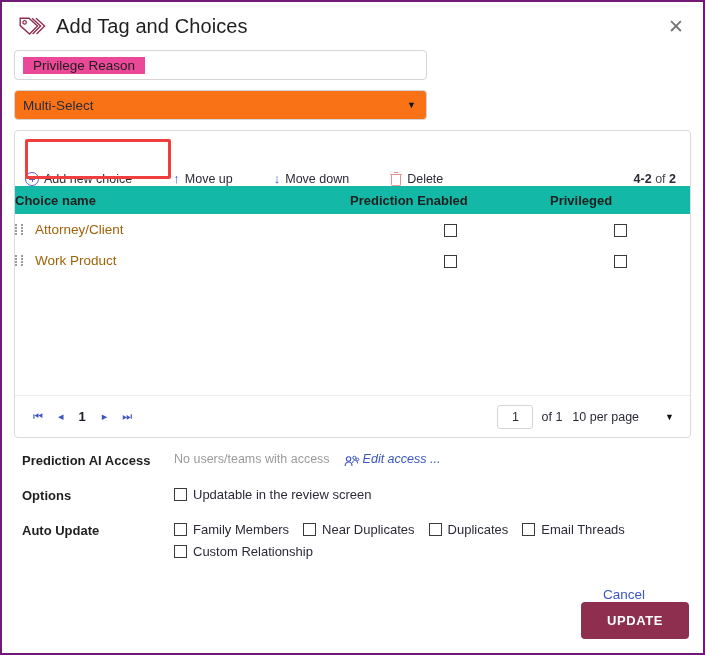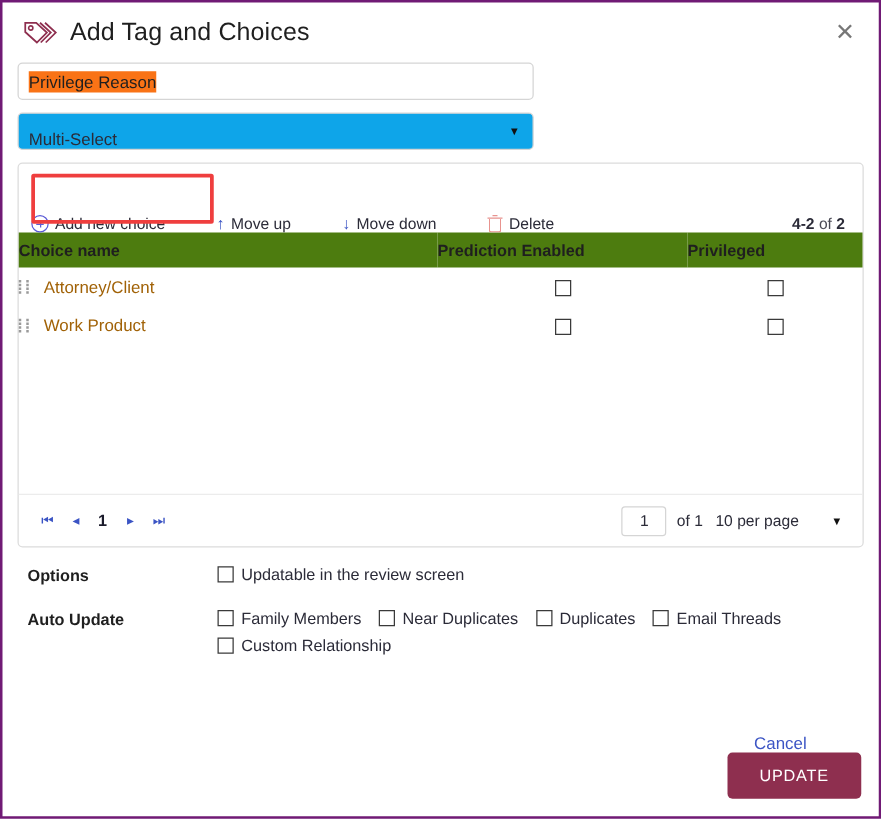--- a/index.html
+++ b/index.html
@@ -50,31 +50,31 @@
   .text-input {
     width: 413px; height: 30px;
     border: 1px solid #d5d5d5;
     border-radius: 4px;
     background: #fff;
     display: flex; align-items: center;
     padding: 0 8px;
     margin-bottom: 10px;
   }
   .hl-text {
-    background: #f97316;
+    background: #ec4899;
     font-size: 13.5px;
     color: #1f1f1f;
-    padding: 1px 0;
+    padding: 1px 10px;
   }
   .select-input {
     width: 413px; height: 30px;
     border: 1px solid #d5d5d5;
     border-radius: 4px;
-    background: #0ea5e9;
-    display: flex; align-items: flex-end;
+    background: #f97316;
+    display: flex; align-items: center;
     padding: 0 8px;
     position: relative;
     margin-bottom: 10px;
   }
   .select-value { font-size: 13.5px; color: #2b2b38; }
   .select-caret {
     position: absolute; right: 10px; top: 50%;
     transform: translateY(-50%);
     font-size: 9px; color: #111;
   }
@@ -146,21 +146,21 @@
     position: absolute;
     left: 10px; top: 8px;
     width: 146px; height: 40px;
     border: 3px solid #ef3e3e;
     border-radius: 2px;
     pointer-events: none;
   }
 
   table.grid { width: 100%; border-collapse: collapse; table-layout: fixed; }
   table.grid thead th {
-    background: #4d7c0f;
+    background: #14b8a6;
     font-size: 13px;
     color: #1f1f1f;
     font-weight: bold;
     text-align: left;
     height: 28px;
     padding: 0;
   }
   th.col-name { padding-left: 38px; }
   th.col-pred { text-align: center; width: 200px; }
   th.col-priv { text-align: center; width: 140px; }
@@ -261,21 +261,21 @@
   }
   .cancel-btn {
     font-size: 13.5px; color: #3b54c4;
     margin-right: 22px;
     cursor: pointer;
   }
   .update-btn {
     background: #8e2f4f;
     color: #fff;
     font-size: 13px;
-    font-weight: normal;
+    font-weight: bold;
     letter-spacing: .6px;
     border-radius: 4px;
     padding: 0 26px;
     height: 37px;
     display: flex; align-items: center; justify-content: center;
     cursor: pointer;
   }
 </style>
 </head>
 <body>
@@ -402,20 +402,36 @@
         <span class="pg-input">1</span>
         <span class="pg-of">of 1</span>
         <span class="pg-size">10 per page</span>
         <span class="pg-caret">▼</span>
       </span>
     </div>
   </div>
 
   <div class="form">
 
+    <div class="row">
+      <div class="row-label">Prediction AI Access</div>
+      <div class="row-body">
+        <span class="muted">No users/teams with access</span>
+        <span class="people-icon">
+          <svg viewBox="0 0 16 12" width="16" height="12">
+            <circle cx="4.6" cy="4" r="2.2" fill="none" stroke="#3b54c4" stroke-width="1.1"></circle>
+            <path d="M1.2 11 C1.2 8.2 3 7 4.6 7 C6.2 7 8 8.2 8 11" fill="none" stroke="#3b54c4" stroke-width="1.1"></path>
+            <circle cx="10.4" cy="2.8" r="1.6" fill="none" stroke="#3b54c4" stroke-width="1"></circle>
+            <path d="M8.6 8 C8.8 6 10 5.2 10.9 5.2 C12.2 5.2 13.6 6.2 13.6 8.4" fill="none" stroke="#3b54c4" stroke-width="1"></path>
+            <circle cx="13.6" cy="4.4" r="1.3" fill="none" stroke="#3b54c4" stroke-width=".9"></circle>
+          </svg>
+        </span>
+        <span class="link-italic">Edit access ...</span>
+      </div>
+    </div>
 
     <div class="row">
       <div class="row-label">Options</div>
       <div class="row-body">
         <span class="cb-opt">
           <span class="cbox"></span>
           <span>Updatable in the review screen</span>
         </span>
       </div>
     </div>

